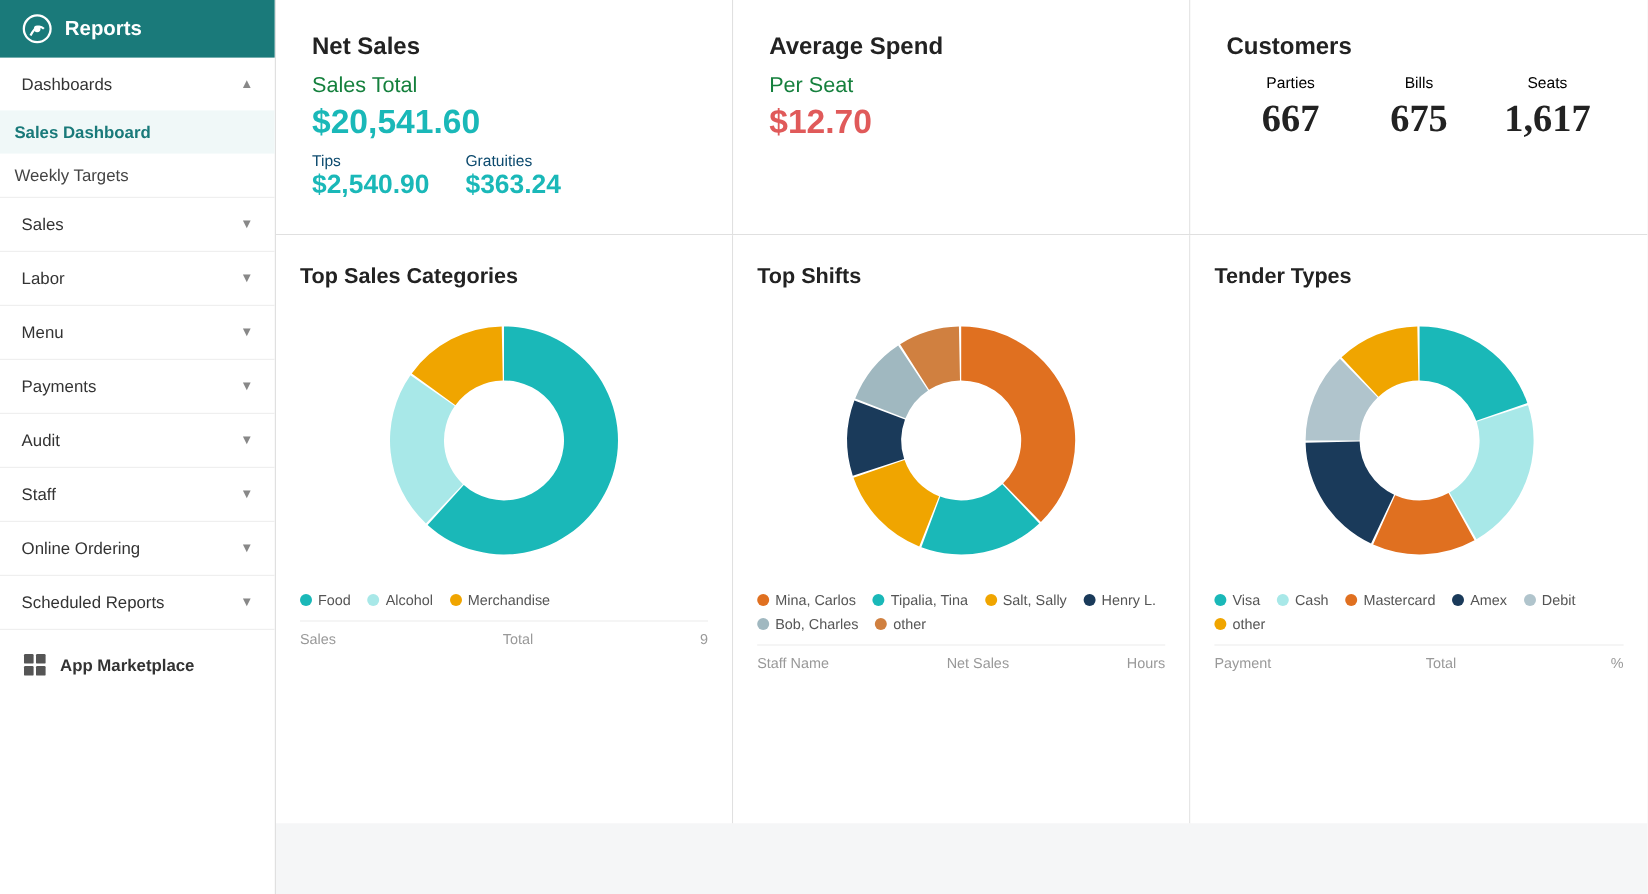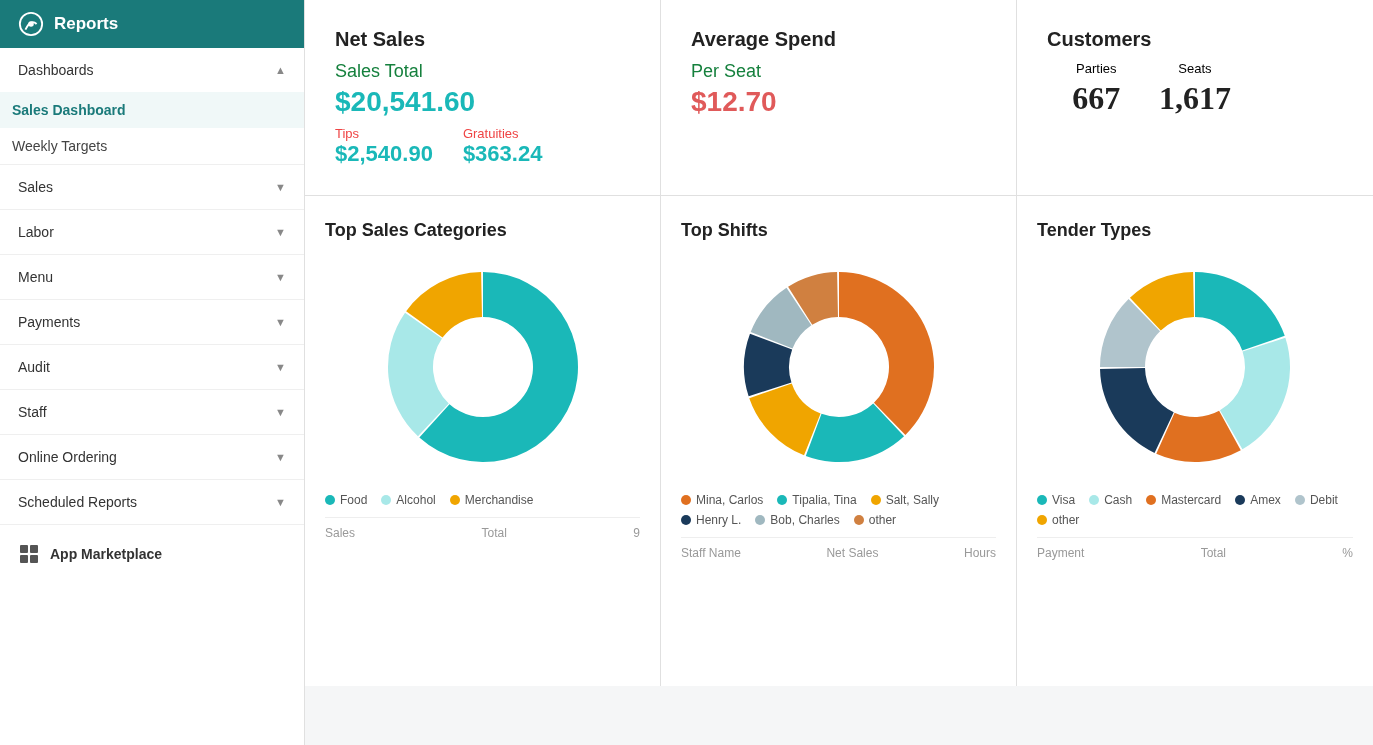--- a/index.html
+++ b/index.html
@@ -1,19 +1,19 @@
 <!DOCTYPE html>
 <html><head>
   <meta charset="utf-8">
   <style>
     * { margin: 0; padding: 0; box-sizing: border-box; }
     body { font-family: -apple-system, BlinkMacSystemFont, 'Segoe UI', sans-serif; display: flex; height: 745px; overflow: hidden; background: #f5f5f5; }
 
     
-    .sidebar { width: 305px; background: #fff; border-right: 1px solid #e0e0e0; display: flex; flex-direction: column; flex-shrink: 0; overflow-y: auto; }
+    .sidebar { width: 230px; background: #fff; border-right: 1px solid #e0e0e0; display: flex; flex-direction: column; flex-shrink: 0; overflow-y: auto; }
     .sidebar-header { background: #1a7a7a; color: #fff; display: flex; align-items: center; gap: 10px; padding: 14px 18px; height: 48px; }
     .sidebar-header-icon { width: 26px; height: 26px; }
     .sidebar-header-title { font-size: 17px; font-weight: 600; color: #fff; }
 
     .sidebar-section { border-bottom: 1px solid #efefef; }
     .sidebar-section-header { display: flex; align-items: center; justify-content: space-between; padding: 14px 18px; cursor: pointer; font-size: 14px; color: #333; font-weight: 500; }
     .chevron { font-size: 11px; color: #888; }
 
     .sidebar-sub-item { padding: 10px 18px 10px 12px; font-size: 14px; color: #444; cursor: pointer; }
     .sidebar-sub-item.active { color: #1a7a7a; font-weight: 700; background: #f0f8f8; }
@@ -26,21 +26,21 @@
     
     .cards-row { display: grid; grid-template-columns: 1fr 1fr 1fr; gap: 0; border-bottom: 1px solid #e0e0e0; }
     .card { background: #fff; padding: 28px 30px; border-right: 1px solid #e0e0e0; }
     .card:last-child { border-right: none; }
     .card-title { font-size: 20px; font-weight: 600; color: #222; margin-bottom: 10px; }
     .card-sub-label { font-size: 18px; color: #15803d; margin-bottom: 4px; }
     .card-value-teal { font-size: 28px; font-weight: 700; color: #1ab8b8; }
     .card-value-red { font-size: 28px; font-weight: 700; color: #e05a5a; }
     .card-row { display: flex; gap: 30px; margin-top: 8px; }
     .card-col {}
-    .card-col-label { font-size: 13px; color: #ef4444; }
+    .card-col-label { font-size: 13px; color: #0c4a6e; }
     .card-col-value-teal { font-size: 22px; font-weight: 700; color: #1ab8b8; }
 
     .customers-grid { display: grid; grid-template-columns: 1fr 1fr 1fr; gap: 0; }
     .cust-item { text-align: center; }
     .cust-label { font-size: 13px; color: #000000; margin-bottom: 4px; }
     .cust-value { font-size: 32px; font-weight: 700; color: #222; font-family: Liberation Serif, serif; }
 
     
     .charts-row { display: grid; grid-template-columns: 1fr 1fr 1fr; gap: 0; background: #fff; }
     .chart-card { background: #fff; padding: 24px 20px 16px; border-right: 1px solid #e0e0e0; min-height: 490px; }
@@ -166,20 +166,24 @@
       <div class="card-sub-label">Per Seat</div>
       <div class="card-value-red">$12.70</div>
     </div>
 
     <div class="card">
       <div class="card-title">Customers</div>
       <div class="customers-grid" style="margin-top:8px;">
         <div class="cust-item">
           <div class="cust-label">Parties</div>
           <div class="cust-value">667</div>
+        </div>
+        <div class="cust-item">
+          <div class="cust-label">Bills</div>
+          <div class="cust-value">675</div>
         </div>
         <div class="cust-item">
           <div class="cust-label">Seats</div>
           <div class="cust-value">1,617</div>
         </div>
       </div>
     </div>
   </div>
 
   <div class="charts-row">

